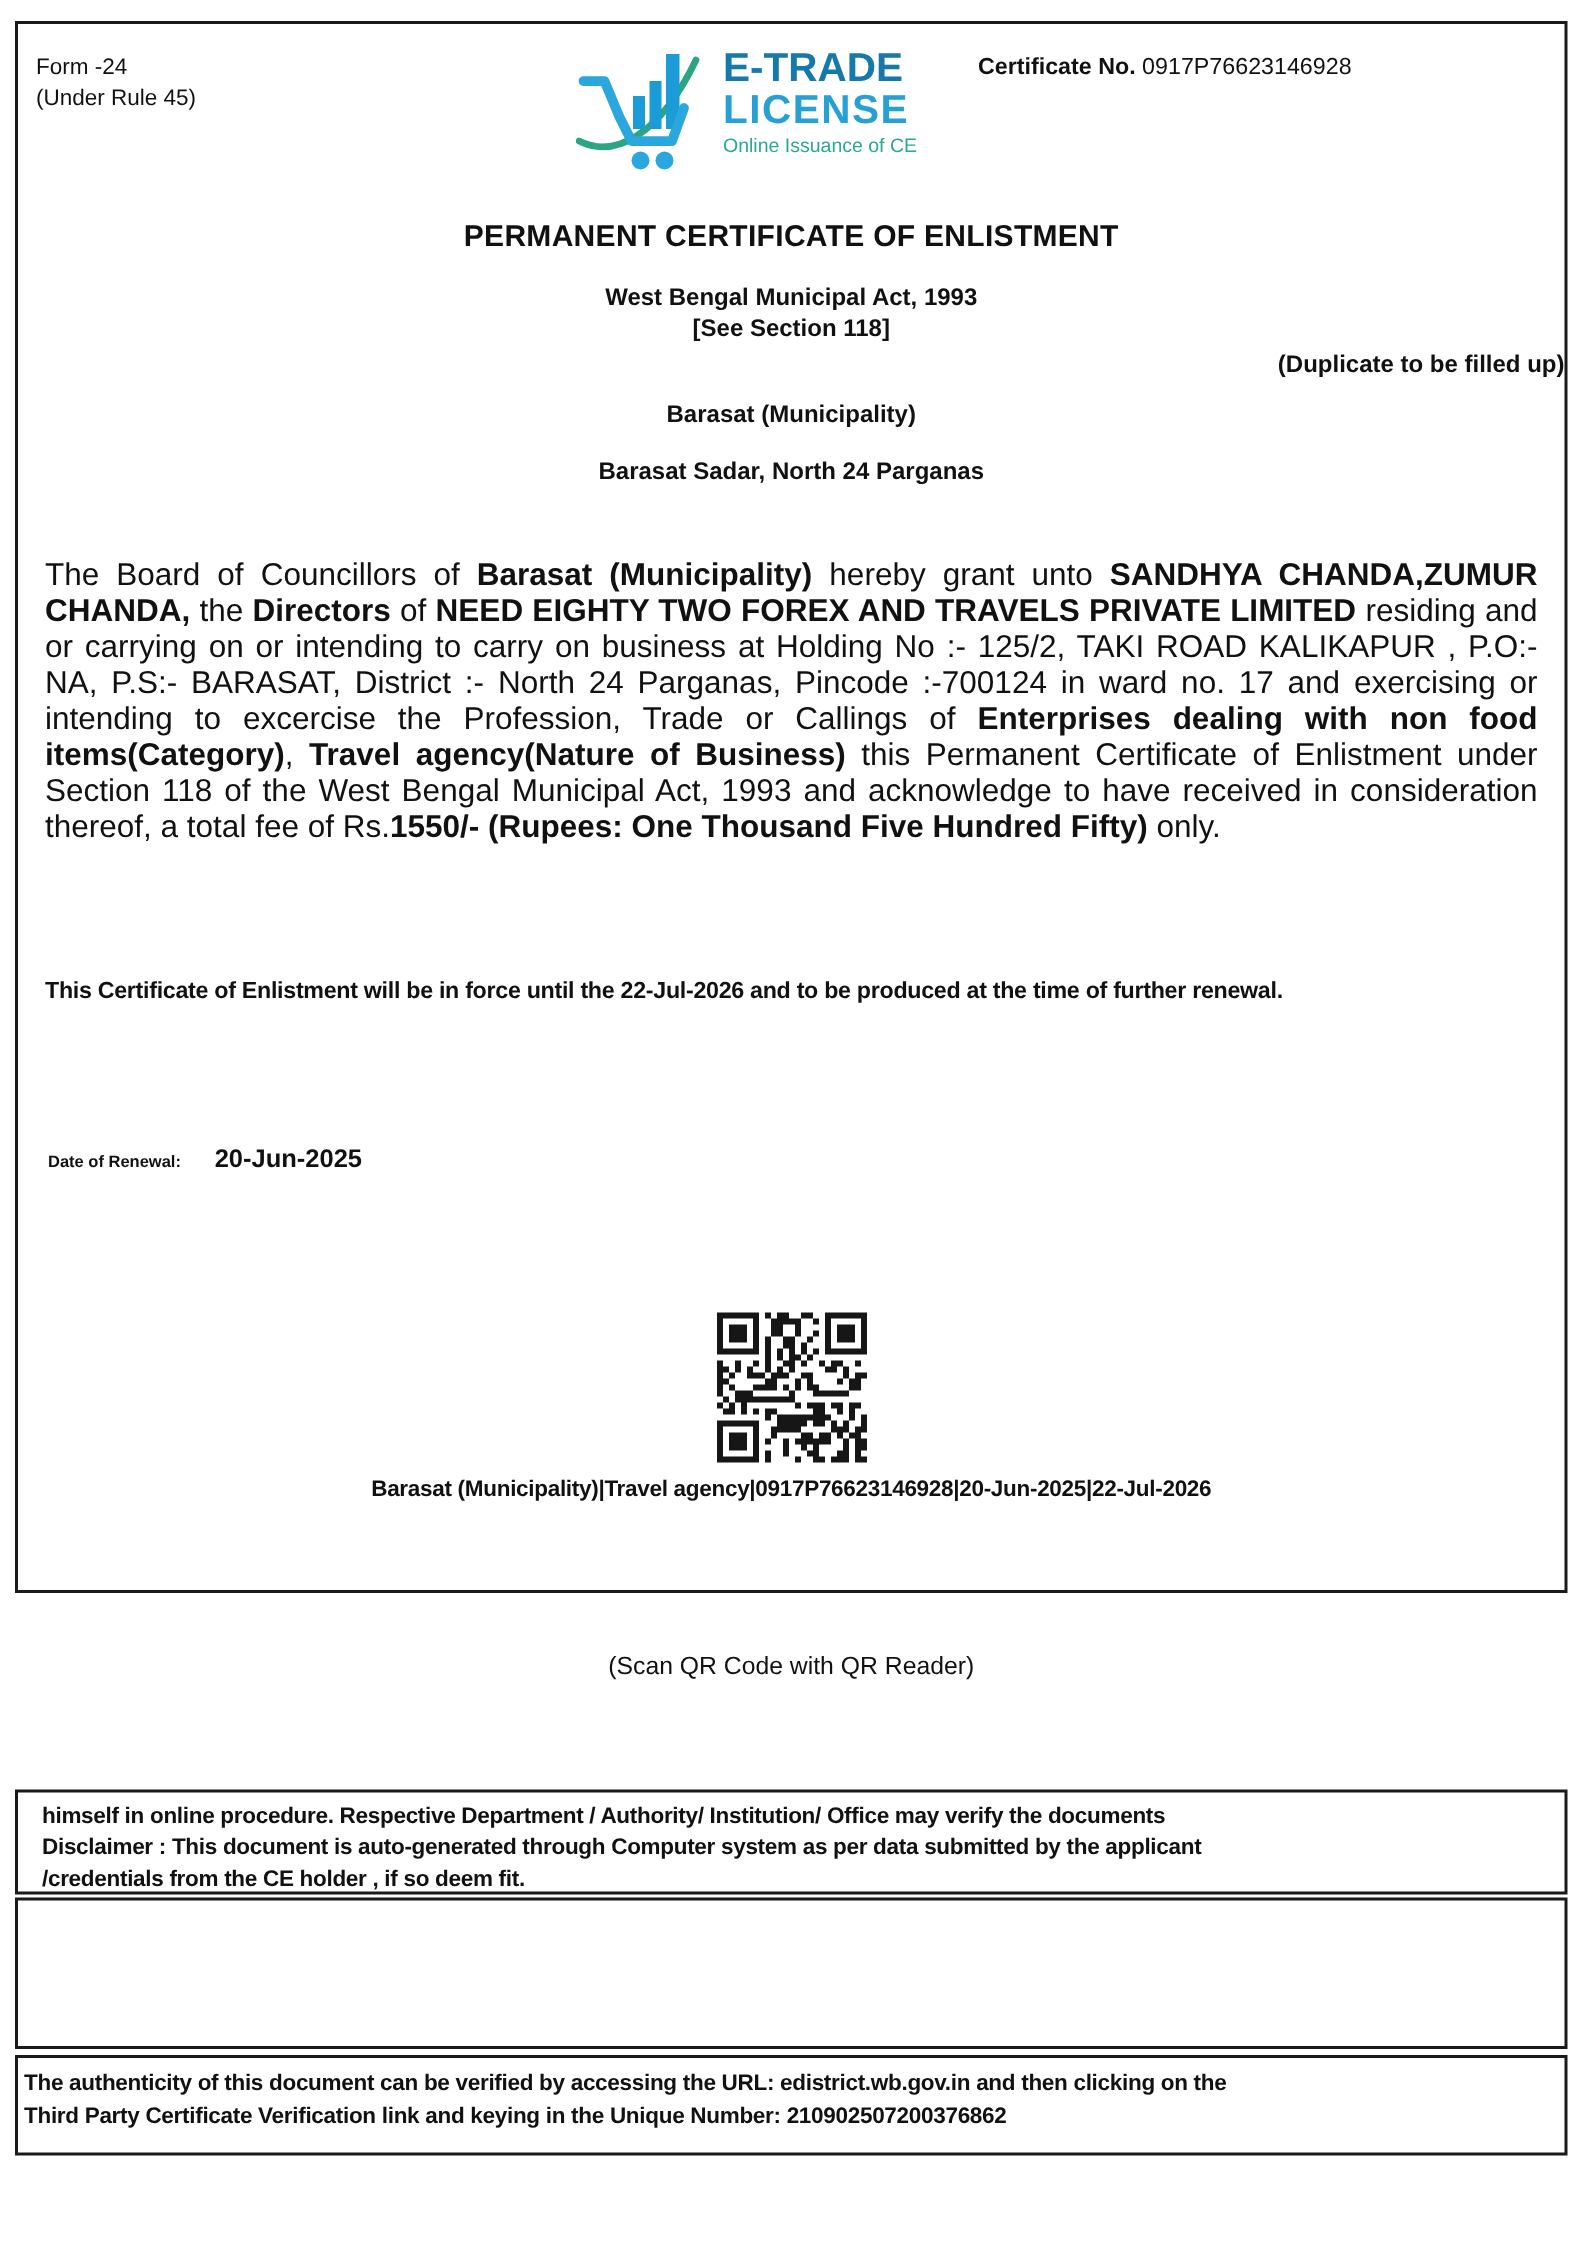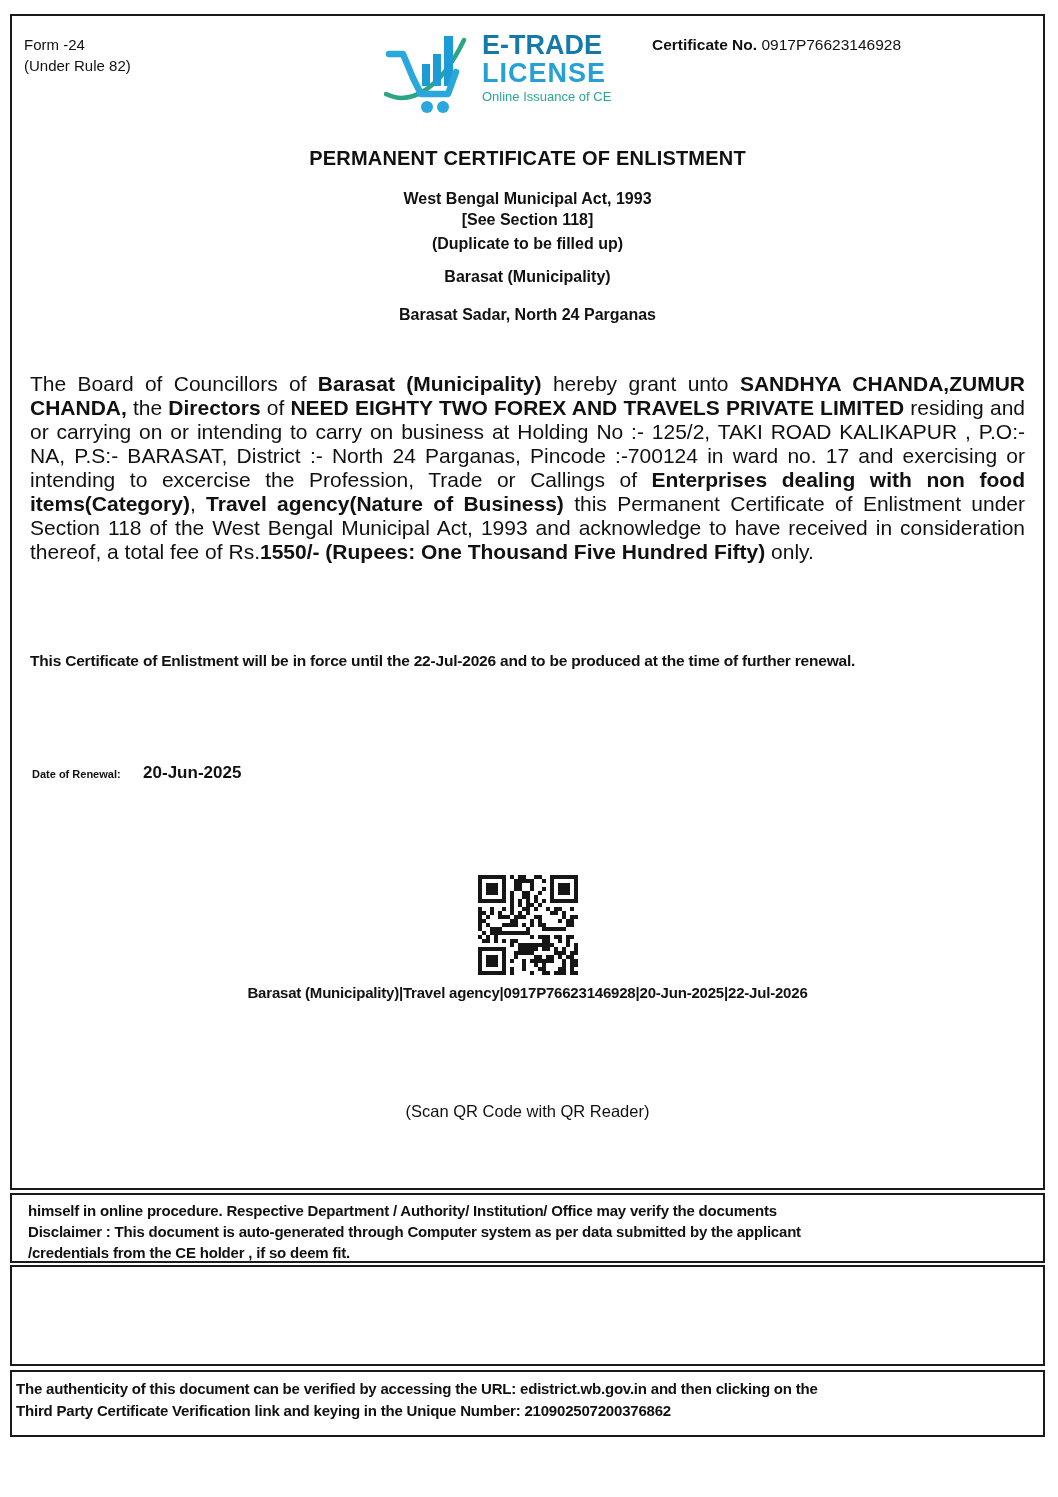--- a/index.html
+++ b/index.html
@@ -3,40 +3,40 @@
 <meta charset="utf-8">
 <style>
   * { margin:0; padding:0; box-sizing:border-box; }
   html,body { background:#ffffff; }
   .page {
     position:relative; width:1058px; height:1497px; background:#ffffff;
     font-family:"Liberation Sans", sans-serif; color:#111; overflow:hidden;
   }
   .box { position:absolute; left:10px; width:1035px; border:2px solid #1a1a1a; background:#fff; }
 
-  .main-box { top:14px; height:1176px; }
+  .main-box { top:14px; height:1048px; }
 
   .form-info { position:absolute; left:12px; top:18px; font-size:15px; line-height:21px; }
 
   .logo { position:absolute; left:372px; top:16px; display:flex; align-items:flex-start; }
   .logo-text { margin-left:6px; line-height:1; }
   .logo-line1 { font-size:27px; font-weight:bold; letter-spacing:0px; color:#1679ab; }
   .logo-line2 { font-size:27px; font-weight:bold; letter-spacing:1px; color:#27a0d6; margin-top:1px; }
   .logo-tag   { font-size:13px; color:#2ba795; margin-top:3px; }
 
   .cert-no { position:absolute; left:640px; top:20px; font-size:15.5px; white-space:nowrap; }
   .cert-no .lbl { font-weight:bold; }
   .cert-no .val { font-weight:normal; margin-left:0; }
 
   .centered { position:absolute; left:0; width:100%; text-align:center; }
   .doc-title { top:131px; font-size:20px; font-weight:bold; letter-spacing:0.2px; }
   .sub { font-size:16px; font-weight:bold; }
   .sub-act      { top:174px; }
   .sub-section  { top:195px; }
-  .sub-dup      { top:219px; }
+  .sub-dup      { top:219px;text-align:right; }
   .sub-muni     { top:252px; }
   .sub-district { top:290px; }
 
   .body-para {
     position:absolute; top:344px; left:0; width:100%; padding:0 18px;
     font-size:21px; line-height:24px; text-align:justify;margin-top:12px;
   }
   .body-para b { font-weight:bold; }
 
   .force-line {
@@ -66,21 +66,21 @@
 </style>
 </head>
 <body>
 
 <div class="page">
 
   <div class="box main-box">
 
     <div class="form-info">
       <div>Form -24</div>
-      <div>(Under Rule 82)</div>
+      <div>(Under Rule 45)</div>
     </div>
 
     <div class="logo">
       <span>
         <svg width="92" height="86" viewBox="0 0 92 86">
 
           <path d="M2 62 C 26 74, 56 58, 80 8" fill="none" stroke="#2ba583" stroke-width="4.5" stroke-linecap="round"></path>
 
           <rect x="38" y="32" width="8" height="22" fill="#1b9cd6"></rect>
           <rect x="49" y="22" width="8" height="32" fill="#1b9cd6"></rect>

